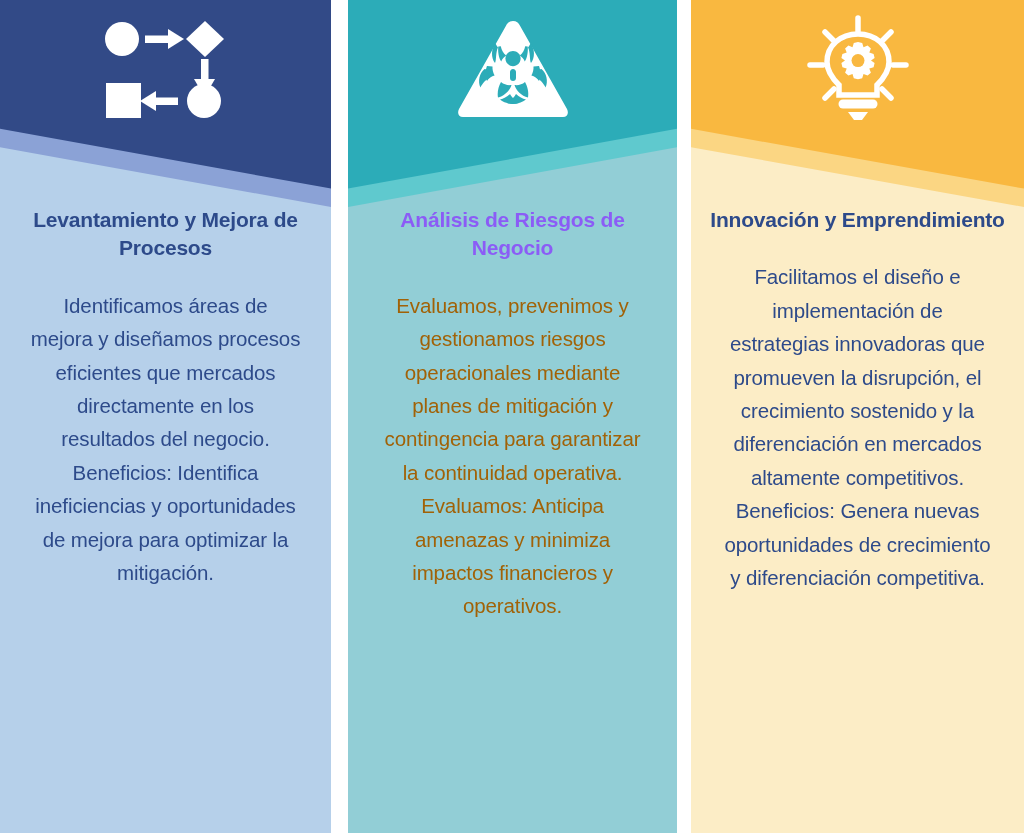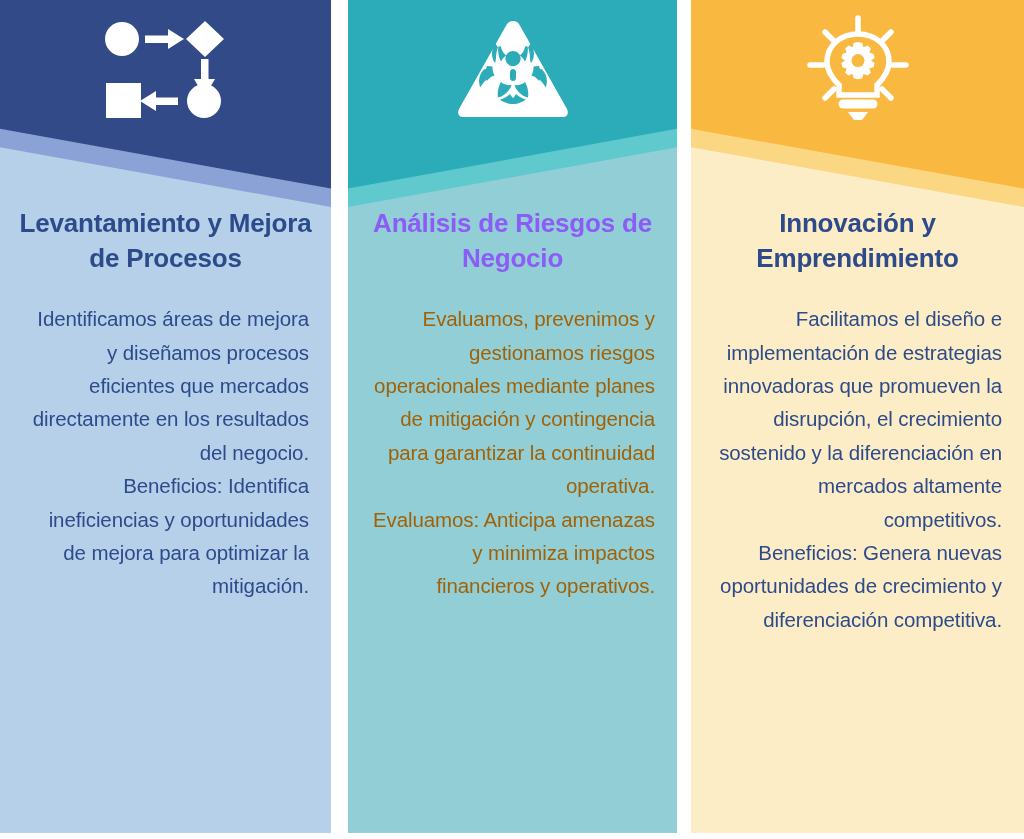--- a/index.html
+++ b/index.html
@@ -79,33 +79,32 @@
     position: absolute;
     left: 0;
     top: 206px;
     width: 100%;
     box-sizing: border-box;
     padding: 0 14px;
     text-align: center;
   }
 
   .card-title {
-    font-size: 26px;
+    font-size: 21px;
     font-weight: bold;
     line-height: 1.35;
     margin: 0 0 26px 0;
     letter-spacing: -0.2px;
   }
 
   .card-desc {
     font-size: 20.5px;
     line-height: 1.63;
-    margin: 8px;
+    margin: 16px;
     letter-spacing: -0.1px;
-    text-align: right;
   }
 
   .benef-label { font-weight: normal; }
 </style>
 </head>
 <body style="background: rgb(255, 255, 255);">
 
 <div class="board">
 
   <div class="card" id="card-0">

